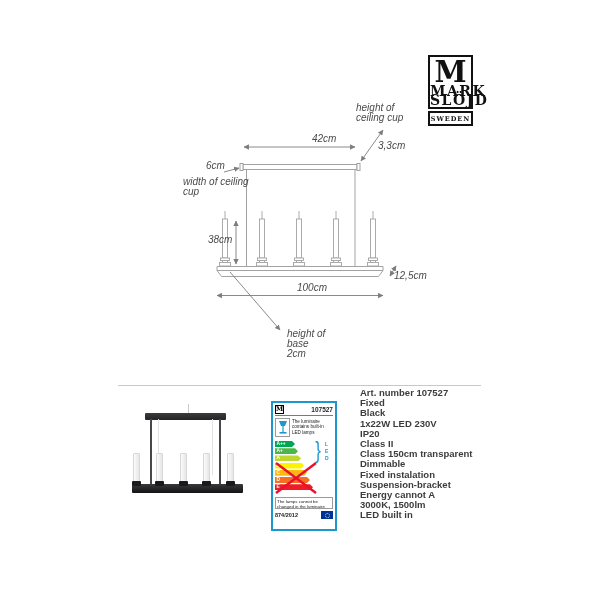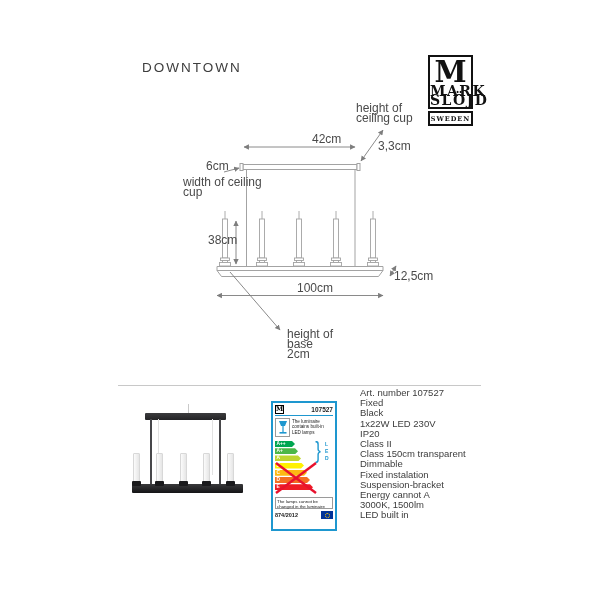--- a/index.html
+++ b/index.html
@@ -11,39 +11,39 @@
 
   
   .logo { position: absolute; left: 428px; top: 55px; width: 45px; text-align: center; font-family: "DejaVu Serif", serif; color: #111; }
   .logo-main { border: 2.5px solid #111; background: #fff; padding: 1px 0 2px 0; }
   .logo-m { font-size: 29px; font-weight: bold; line-height: 29px; }
   .logo-word { font-size: 14px; font-weight: bold; letter-spacing: 1.5px; line-height: 9px; }
   .logo-sweden { border: 2.5px solid #111; margin-top: 2px; font-size: 6.5px; font-weight: bold; letter-spacing: 1px; padding: 1.5px 0; }
 
   
   .diagram-svg { position: absolute; left: 0; top: 0; width: 600px; height: 600px; pointer-events: none; }
-  .dlabel { position: absolute; font-size: 12px; color: #4a4a4a; line-height: 10px; white-space: nowrap; }
+  .dlabel { position: absolute; font-size: 10px; color: #4a4a4a; line-height: 10px; white-space: nowrap; font-style: italic; }
 
   
   .photo { position: absolute; left: 130px; top: 400px; width: 115px; height: 100px; }
   .photo .hangwire { position: absolute; left: 58px; top: 4px; width: 1px; height: 10px; background: #c9c9c9; }
   .photo .topbar { position: absolute; left: 15px; top: 13px; width: 81px; height: 7px; background: linear-gradient(#3c3c3e, #232325); border-radius: 1px; }
   .photo .rod { position: absolute; top: 19px; width: 2px; height: 66px; background: #47474a; }
   .photo .cord { position: absolute; top: 19px; width: 1px; height: 56px; background: #e2e2e2; }
   .photo .basebar { position: absolute; left: 2px; top: 84px; width: 111px; height: 9px; background: linear-gradient(#39393b, #141416); border-radius: 1px; }
   .photo .candle { position: absolute; top: 53px; width: 7px; height: 31px; background: linear-gradient(90deg, #fbfbfb, #e6e6e6); border: 0.5px solid #d8d8d8; border-radius: 1px; }
   .photo .holder { position: absolute; top: 81px; width: 9px; height: 5px; background: #1a1a1c; border-radius: 1px; }
 
   
   .divider { position: absolute; left: 118px; top: 385px; width: 363px; height: 1px; background: #c8c8c8; }
   .footer-bar { position: absolute; left: 118px; top: 529px; width: 340px; height: 18px; display: flex; align-items: center; justify-content: flex-end; padding-right: 7px; }
   .footer-bar span { color: #fff; font-size: 10.5px; letter-spacing: 0.4px; }
 
   
-  .specs { position: absolute; left: 360px; top: 388px; }
+  .specs { position: absolute; left: 360px; top: 388px; font-weight: bold; }
   .spec-line { font-size: 9.5px; line-height: 10.2px; color: #3c3c3c; }
 
   
   .elabel { position: absolute; left: 271px; top: 401px; width: 66px; height: 130px; background: #fff; border: 2px solid #1e97cf; padding: 2px; }
   .el-head { display: flex; justify-content: space-between; align-items: center; height: 11px; border-bottom: 1.5px solid #1e97cf; padding-bottom: 1px; }
   .el-mini-logo { width: 9px; height: 9px; border: 1px solid #000; font-family: "DejaVu Serif", serif; font-size: 6.5px; font-weight: bold; line-height: 7px; text-align: center; color: #000; }
   .el-artno { font-size: 6.5px; font-weight: bold; color: #222; }
   .el-iconrow { display: flex; gap: 2px; margin-top: 2px; height: 20px; }
   .el-iconbox { width: 15px; height: 19px; border: 1px solid #9a9a9a; flex: none; display: flex; align-items: center; justify-content: center; }
   .el-icontext { font-size: 4.6px; line-height: 5.4px; color: #222; padding-top: 1px; }
@@ -61,21 +61,20 @@
   .el-foot { display: flex; justify-content: space-between; align-items: center; margin-top: 2px; }
   .el-reg { font-size: 5.5px; font-weight: bold; color: #222; }
   .eu-flag { width: 12px; height: 8px; background: #003399; display: flex; align-items: center; justify-content: center; }
   .eu-flag i { display: block; width: 5px; height: 5px; border: 1px dotted #ffcc00; border-radius: 50%; }
 </style>
 </head>
 <body>
 
 <div class="canvas">
 
-  <div class="title">DOWNTOWN</div>
 
   <div class="logo">
     <div class="logo-main">
       <div class="logo-m">M</div>
       <div class="logo-word">MARK</div>
       <div class="logo-word">SLÖJD</div>
     </div>
     <div class="logo-sweden">SWEDEN</div>
   </div>
 

